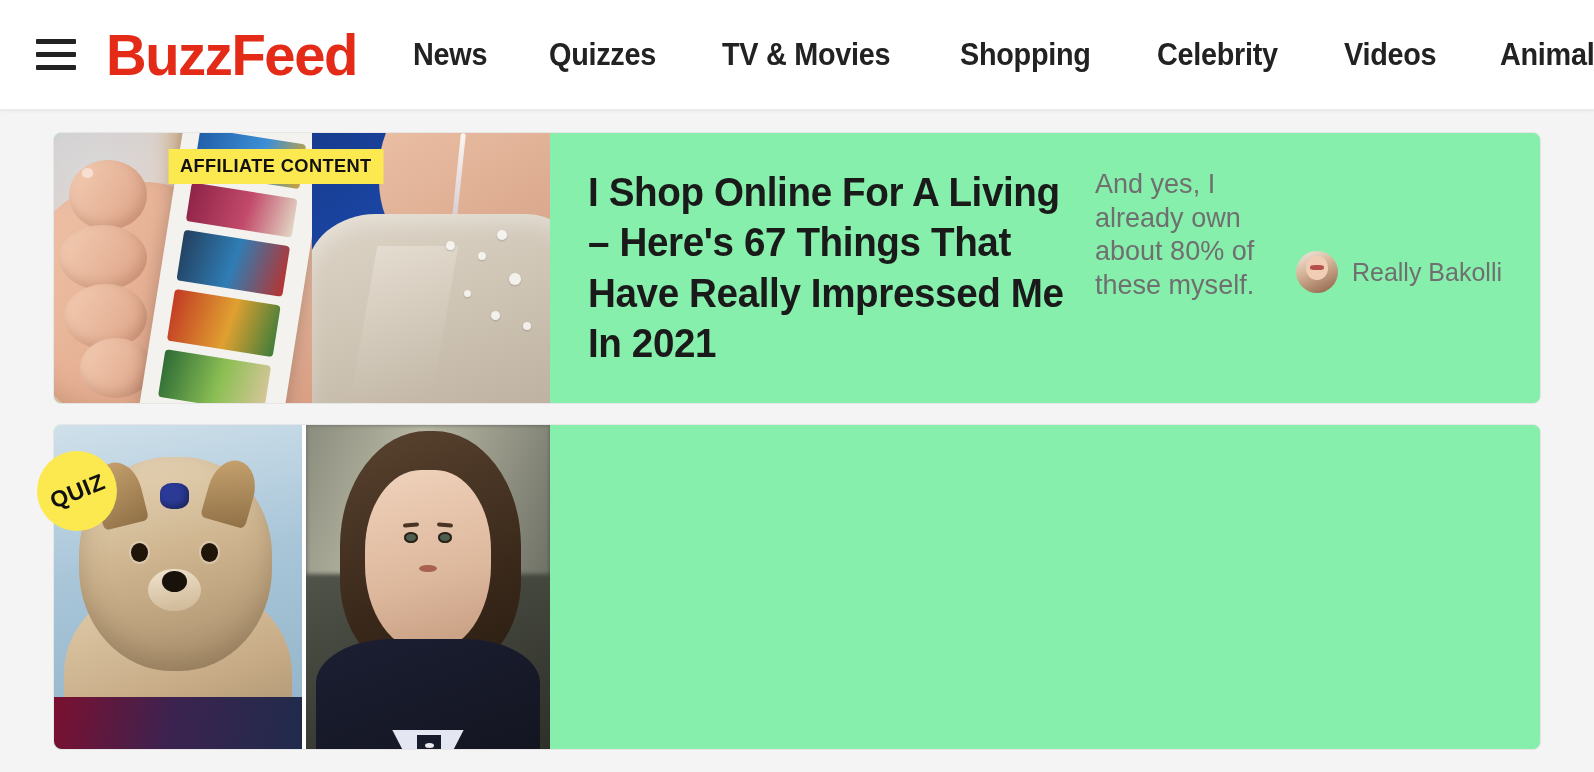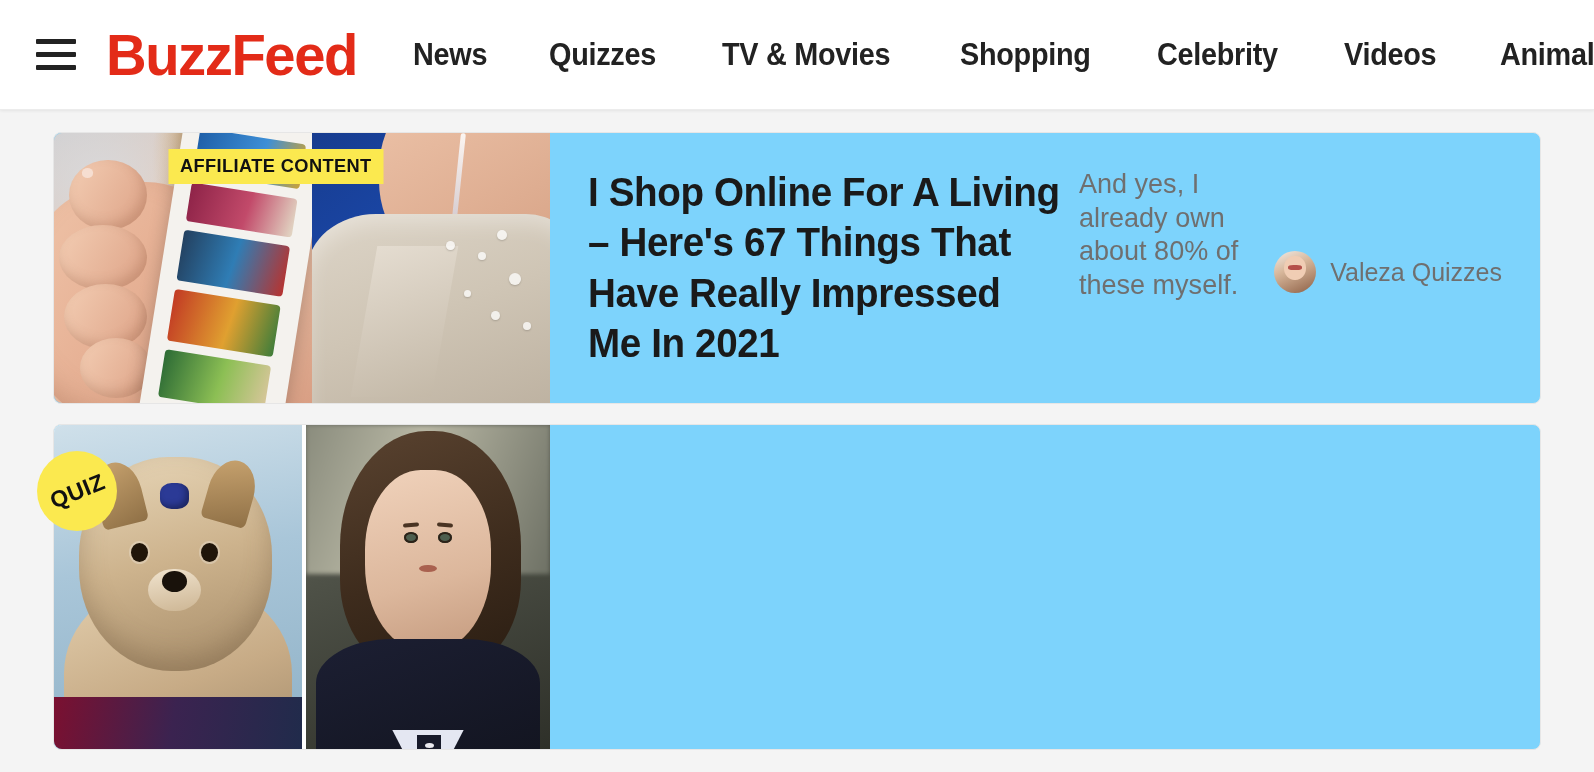--- a/index.html
+++ b/index.html
@@ -87,21 +87,21 @@
     position: relative;
     width: 1594px;
     padding-top: 22px;
     background: #f4f4f4;
   }
 
   .story-card {
     position: relative;
     margin: 0 auto 20px auto;
     width: 1488px;
-    background: #7dd3fc;
+    background: #86efac;
     border: 1px solid #e6e6e6;
     border-radius: 8px;
     display: flex;
     align-items: stretch;
     overflow: visible;
   }
 
   .card-thumb-wrap {
     position: relative;
     flex: 0 0 496px;
@@ -517,21 +517,21 @@
         </div>
       </div>
       <div class="affiliate-badge">AFFILIATE CONTENT</div>
     </div>
 
     <div class="card-body">
       <h2 class="card-title">I Shop Online For A Living – Here's 67 Things That Have Really Impressed Me In 2021</h2>
       <p class="card-desc">And yes, I already own about 80% of these myself.</p>
       <div class="byline">
         <div class="avatar avatar-valeza"></div>
-        <span class="byline-name">Valeza Quizzes</span>
+        <span class="byline-name">Really Bakolli</span>
       </div>
     </div>
 
   </article>
 
   <article class="story-card card-2">
 
     <div class="card-thumb-wrap">
       <div class="card-thumb art2">
         <div class="thumb-half art2-left">

